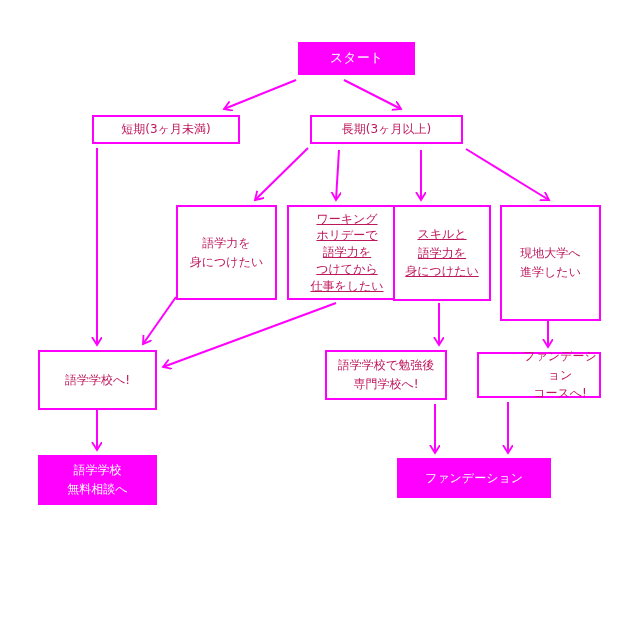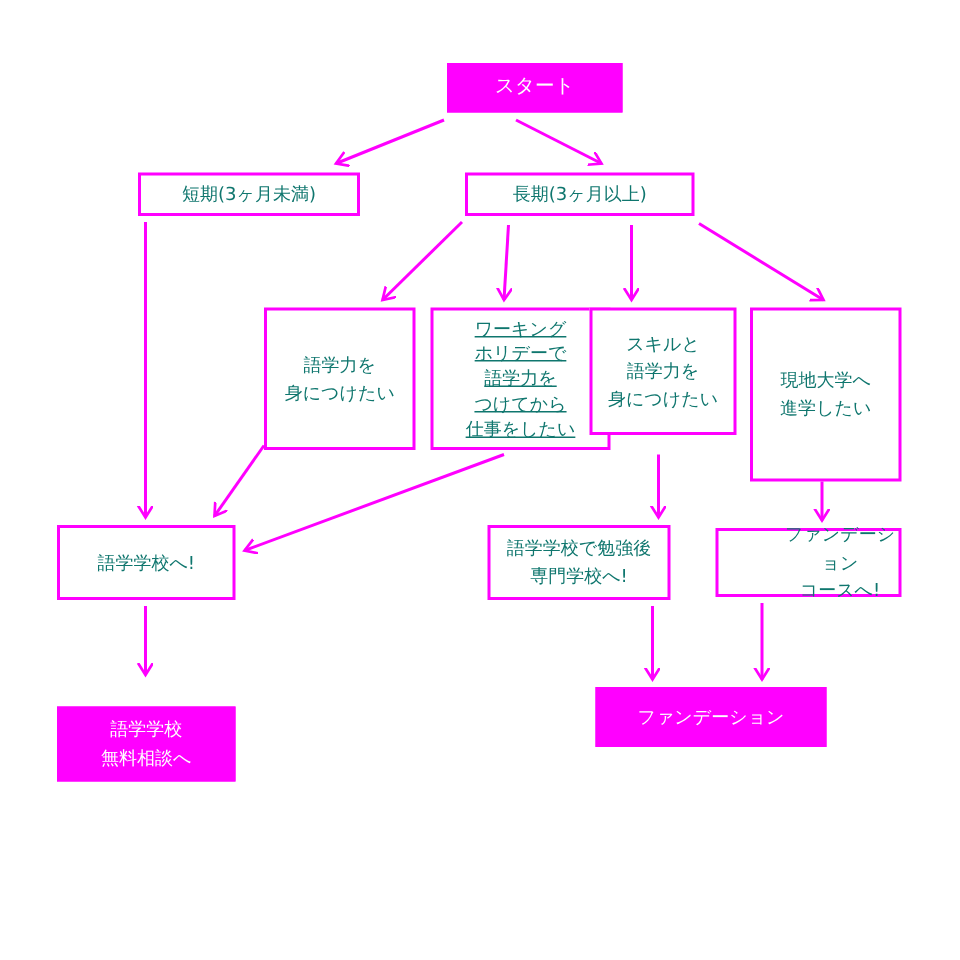--- a/index.html
+++ b/index.html
@@ -4,35 +4,35 @@
 <style>
   html,body{margin:0;padding:0;background:#ffffff;}
   .canvas{
     position:relative;width:640px;height:640px;background:#ffffff;
     font-family:"DejaVu Sans","Liberation Sans",sans-serif;overflow:hidden;
   }
   .arrow-layer{position:absolute;left:0;top:0;width:640px;height:640px;}
   .node{
     position:absolute;box-sizing:border-box;
     display:flex;align-items:center;justify-content:center;
-    border:2px solid #ff00ff;background:#ffffff;color:#0f766e;
+    border:2px solid #ff00ff;background:#ffffff;color:#be185d;
     font-size:12px;line-height:1.55;text-align:center;white-space:pre-line;
   }
   .node.filled{background:#ff00ff;color:#ffffff;border-color:#ff00ff;}
   #n-start{left:258px;top:42px;width:117px;height:33px;font-size:13px;margin-left:40px;}
   #n-short{left:92px;top:115px;width:148px;height:29px;}
   #n-long{left:310px;top:115px;width:153px;height:29px;}
   #n-lang{left:176px;top:205px;width:101px;height:95px;}
   #n-wh{left:287px;top:205px;width:120px;height:95px;line-height:1.4;text-decoration:underline;}
-  #n-skill{left:393px;top:205px;width:98px;height:85px;}
+  #n-skill{left:393px;top:205px;width:98px;height:96px;text-decoration:underline;}
   #n-univ{left:500px;top:205px;width:101px;height:116px;}
-  #n-langschool{left:38px;top:350px;width:119px;height:50px;}
+  #n-langschool{left:38px;top:350px;width:119px;height:60px;}
   #n-senmon{left:325px;top:350px;width:122px;height:50px;}
   #n-foundation{left:477px;top:352px;width:124px;height:46px;padding-left:42px;}
-  #n-langconsult{left:38px;top:455px;width:119px;height:50px;margin-top:16px;}
+  #n-langconsult{left:38px;top:455px;width:119px;height:50px;}
   #n-senmonconsult{left:397px;top:458px;width:154px;height:40px;}
 </style>
 </head>
 <body>
 
 <div class="canvas">
 
   <svg class="arrow-layer" width="640" height="640" viewBox="0 0 640 640" xmlns="http://www.w3.org/2000/svg">
     <defs>
       <marker id="ah" markerWidth="12" markerHeight="12" refX="8" refY="5" orient="auto" markerUnits="userSpaceOnUse">

